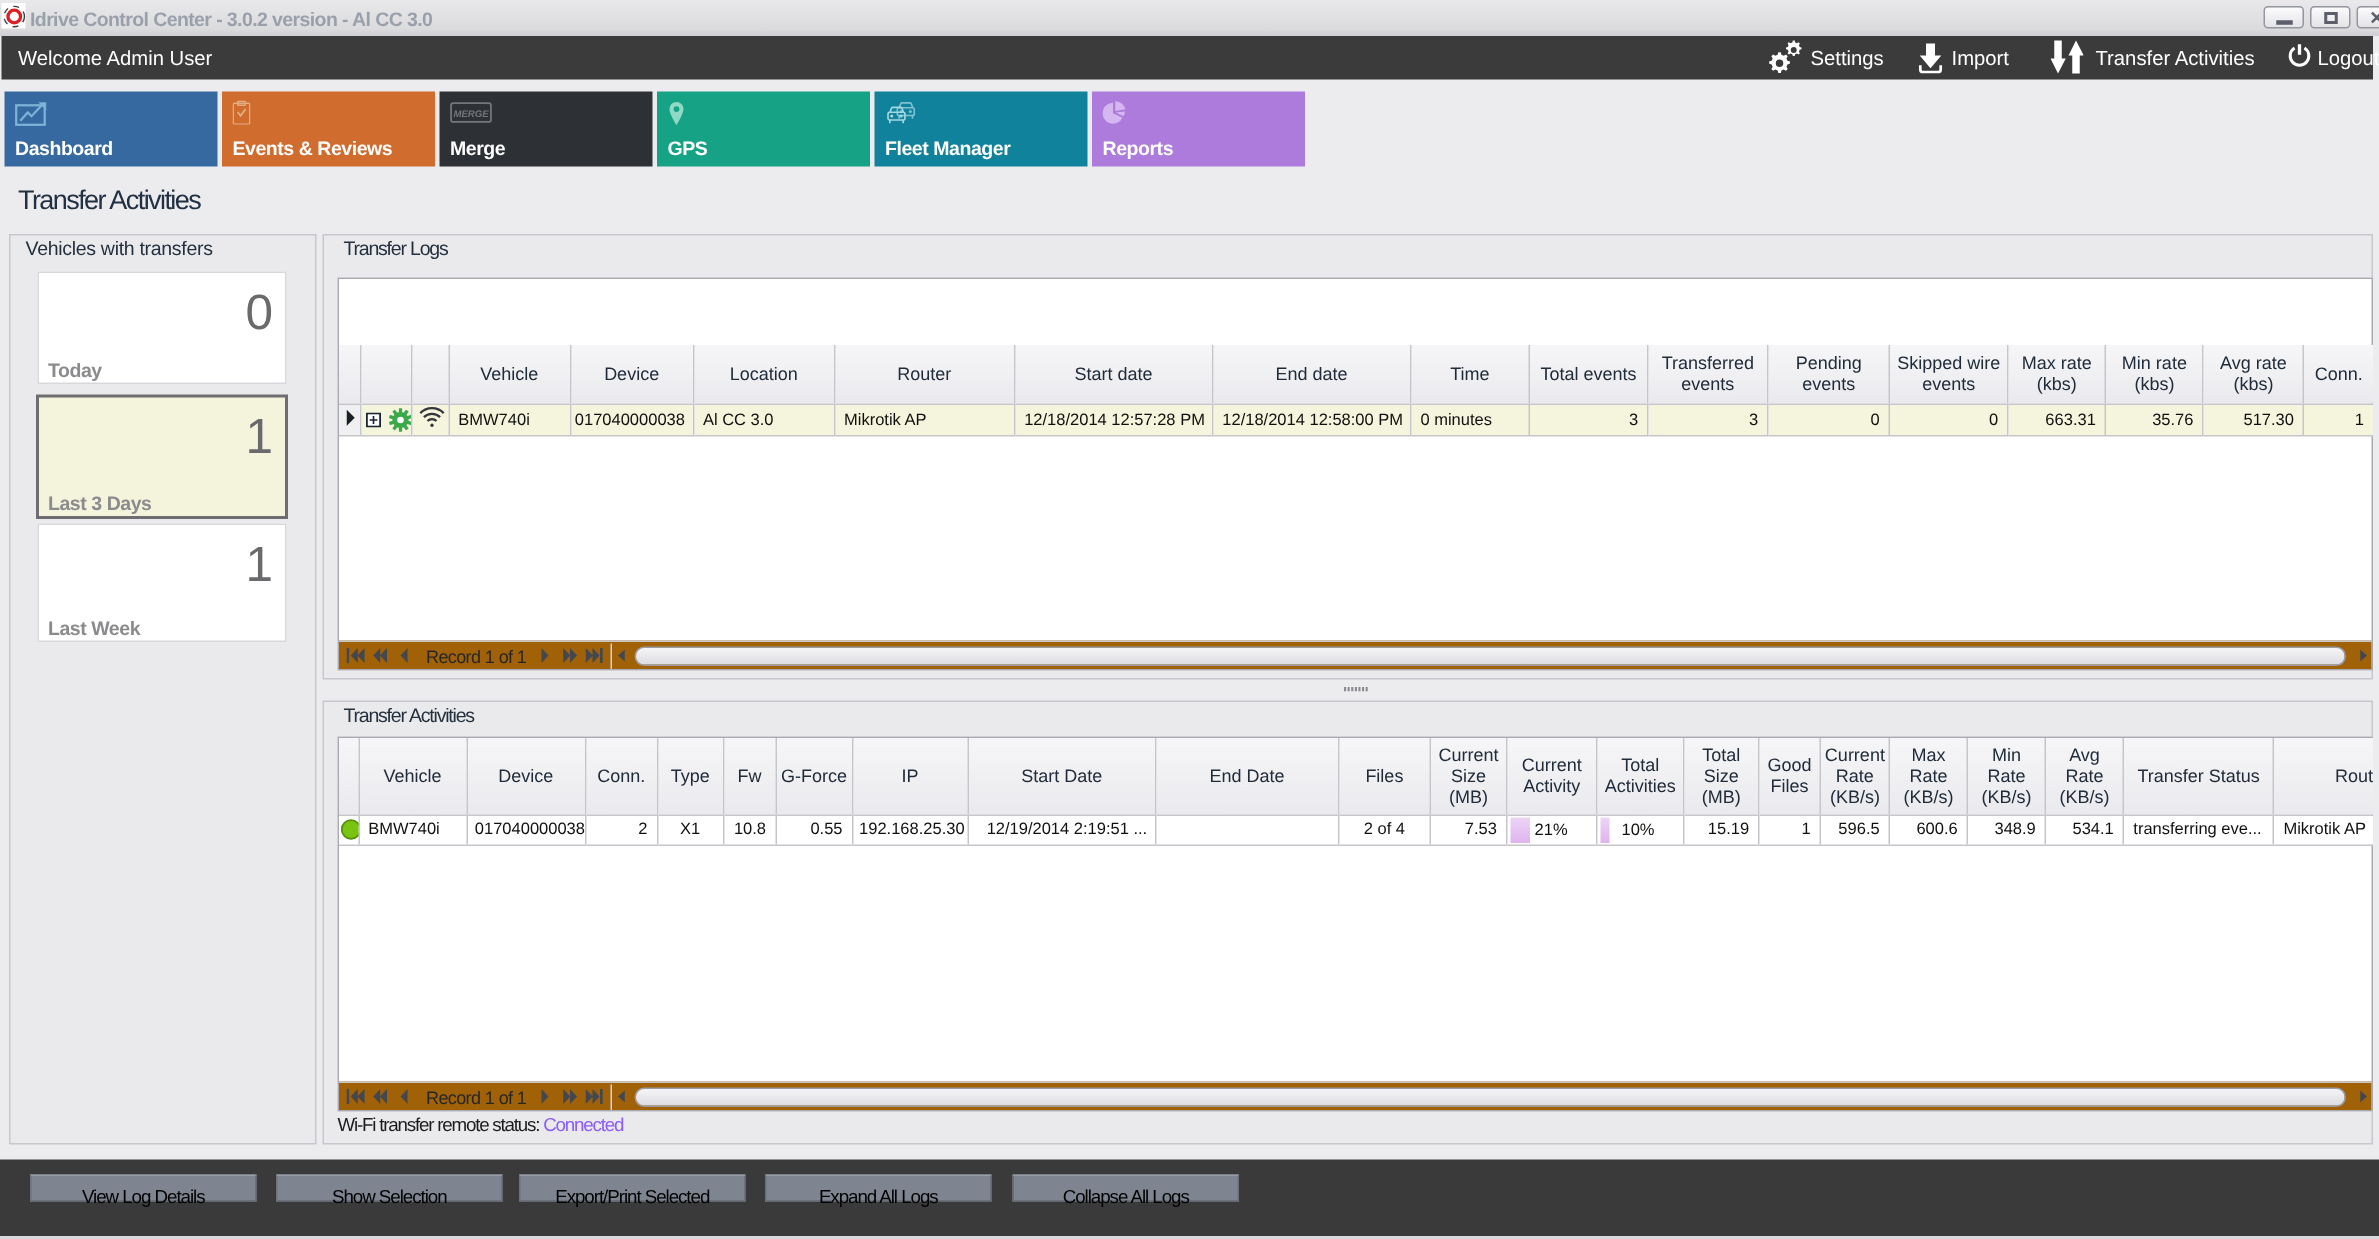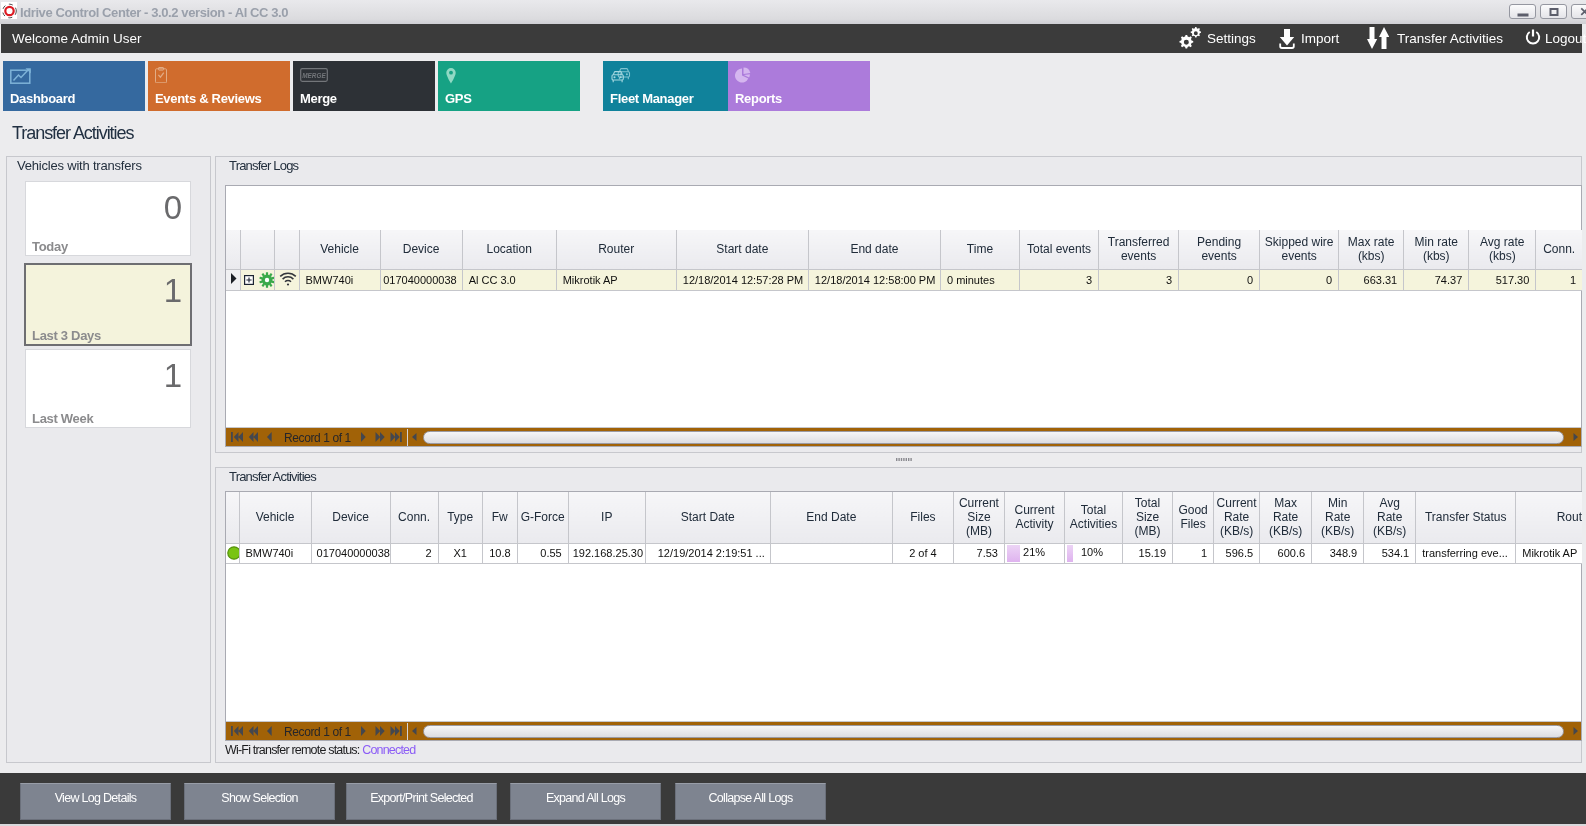--- a/index.html
+++ b/index.html
@@ -69,22 +69,22 @@
 .hthumb { position:absolute; left:0; top:0; height:13px; background:linear-gradient(#f5f5f7,#dddde1); border:1px solid #9b9ba4; border-radius:6.5px; }
 
 #wifistatus { position:absolute; left:9px; top:275px; font-size:12.5px; color:#1c1c1e; letter-spacing:-0.8px; }
 #wifistatus b { color:#8b5cf6; font-weight:normal; }
 
 
 #splitdots { position:absolute; left:896px; top:458px; width:16px; height:3px; }
 
 
 #bottombar { position:absolute; left:0; top:773px; width:1586px; height:51px; background:#3a3a3a; }
-.bbtn { position:absolute; top:10px; width:151px; height:37px; background:#7e8490;
-  border:1px solid #6b707b; border-top:1px solid #989da7; color:#ffffff; font-size:12.5px;
+.bbtn { position:absolute; top:10px; width:151px; height:18px; background:#7e8490;
+  border:1px solid #6b707b; border-top:1px solid #989da7; color:#000000; font-size:12.5px;
   text-align:center; line-height:28px; letter-spacing:-0.7px; }
 #bottomedge { position:absolute; left:0; top:824px; width:1586px; height:2px; background:#d9d9dc; }
 </style>
 </head>
 <body>
 
 <div id="titlebar">
   <div id="appicon">
     <svg width="15" height="16" viewBox="0 0 15 16">
       <circle cx="7.5" cy="8" r="6.8" fill="none" stroke="#3a3a3a" stroke-width="0.9" stroke-dasharray="4 3.8"></circle>
@@ -160,21 +160,21 @@
   </svg>
   <div class="lbl">Merge</div>
 </div>
 <div class="tab" style="left:438px; background:#16a284;">
   <svg width="10" height="16" viewBox="0 0 10 16" style="left:8px; top:7px;">
     <path d="M5 0 a4.7 4.7 0 0 1 4.7 4.7 C9.7 8 5 15.5 5 15.5 S0.3 8 0.3 4.7 A4.7 4.7 0 0 1 5 0 z" fill="#90d9c4"></path>
     <circle cx="5" cy="4.7" r="1.9" fill="#16a284"></circle>
   </svg>
   <div class="lbl">GPS</div>
 </div>
-<div class="tab" style="left:583px; background:#10829b;margin-left:20px;">
+<div class="tab" style="left:583px; background:#10829b;">
   <svg width="22" height="17" viewBox="0 0 22 17" style="top:6px;">
     <g fill="none" stroke="#7fc3d1" stroke-width="1.1">
       <path d="M9.5 4.8 l1-2.6 a0.9 0.9 0 0 1 .85-.6 h5.3 a0.9 0.9 0 0 1 .85.6 l1 2.6"></path>
       <rect x="8.2" y="4.8" width="11.3" height="5.2" rx="1.2"></rect>
       <path d="M9.4 12.2 v-2.2 M18.3 12.2 v-2.2"></path>
       <circle cx="10.7" cy="7.3" r="0.5"></circle>
         <circle cx="16.9" cy="7.3" r="0.5"></circle>
     </g>
     <g fill="none" stroke="#a5d8e0" stroke-width="1.1">
       <path d="M3.3 7.8 l1-2.6 a0.9 0.9 0 0 1 .85-.6 h5.3 a0.9 0.9 0 0 1 .85.6 l1 2.6"></path>
@@ -303,21 +303,21 @@
           <td>Al CC 3.0</td>
           <td>Mikrotik AP</td>
           <td>12/18/2014 12:57:28 PM</td>
           <td>12/18/2014 12:58:00 PM</td>
           <td>0 minutes</td>
           <td class="r">3</td>
             <td class="r">3</td>
             <td class="r">0</td>
             <td class="r">0</td>
           <td class="r">663.31</td>
-            <td class="r">74.37</td>
+            <td class="r">35.76</td>
             <td class="r">517.30</td>
             <td class="r">1</td>
         </tr>
       </tbody>
     </table>
     <div class="pager">
       <svg class="abs" style="left:5px;top:4px;" width="171" height="10" viewBox="0 0 171 10">
         <g fill="#44474e">
           <path d="M0 0 h1.8 v10 h-1.8 z M7.5 0 v10 L2.8 5 z M12 0 v10 L7.3 5 z"></path>
           <path d="M22.5 0 v10 L17.8 5 z M27 0 v10 L22.3 5 z"></path>

